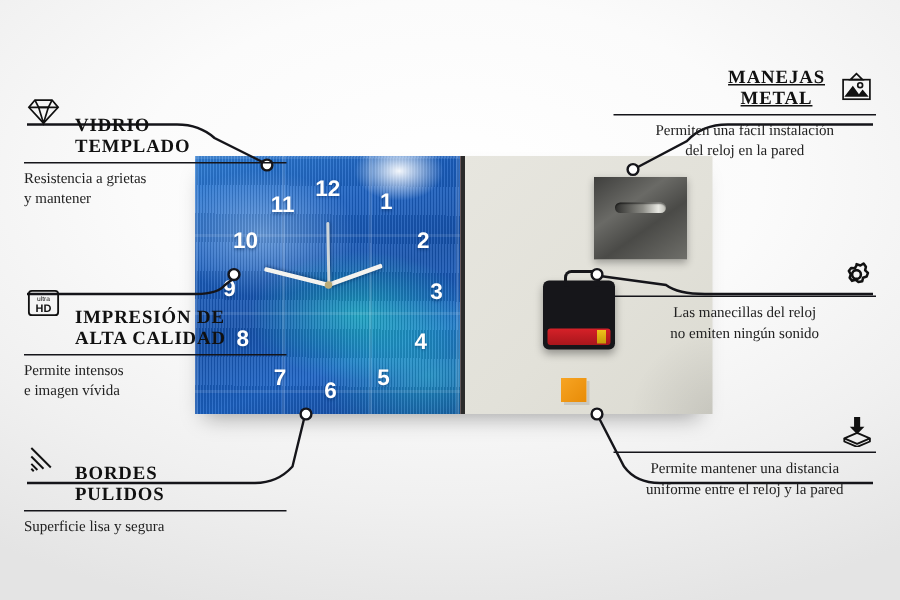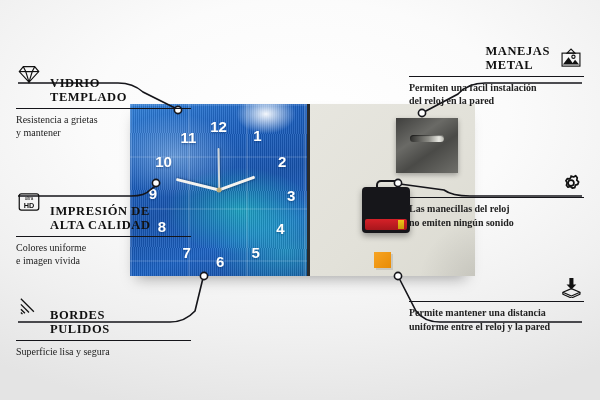--- a/index.html
+++ b/index.html
@@ -69,25 +69,25 @@
      background:linear-gradient(135deg,#f7a423,#e88c07);box-shadow:2px 2px 0 rgba(0,0,0,.10);}
 
   
   .feat{position:absolute;width:175px;}
   .feat .head{display:flex;align-items:center;gap:8px;}
   .feat.left .head{justify-content:flex-start;}
   .feat.right .head{justify-content:flex-end;}
   .feat .ttl{font-size:12.5px;font-weight:700;letter-spacing:.6px;color:#111;
      line-height:1.15;text-transform:uppercase;}
   .feat.left .ttl{text-align:left;margin-top:32px;}
-  .feat.right .ttl{text-align:left;}
+  .feat.right .ttl{text-align:center;text-decoration:underline;}
   .feat .rule{height:1.4px;background:#15151a;margin:3px 0 4px;}
   .feat .sub{font-size:10px;color:#222;line-height:1.32;}
   .feat.left .sub{text-align:left;}
-  .feat.right .sub{text-align:left;font-weight:bold;}
+  .feat.right .sub{text-align:center;}
   .ico{width:26px;height:22px;flex:0 0 26px;color:#111;}
   .ico svg{width:100%;height:100%;display:block;}
 
   
   .lines{position:absolute;inset:0;pointer-events:none;}
 </style>
 </head>
 <body>
 
 <div class="stage">
@@ -180,21 +180,21 @@
           <text x="16" y="11" font-family="Liberation Sans, sans-serif" font-size="5.5" text-anchor="middle" fill="currentColor">ultra</text>
           <text x="16" y="20" font-family="Liberation Sans, sans-serif" font-size="9" font-weight="bold" text-anchor="middle" fill="currentColor">HD</text>
         </svg>
       </span>
       <span class="ttl">
         <span>IMPRESIÓN DE</span><br><span>ALTA CALIDAD</span>
       </span>
     </div>
     <div class="rule"></div>
     <div class="sub">
-      <span>Colores uniforme</span><br><span>e imagen vívida</span>
+      <span>Permite intensos</span><br><span>e imagen vívida</span>
     </div>
   </div>
 
   <div class="feat left" style="left:16px;top:276px;">
     <div class="head">
       <span class="ico">
         <svg viewBox="0 0 32 26">
             <g stroke="currentColor" stroke-width="1.6" fill="none">
           <path d="M6 4 L22 20"></path>
               <path d="M6 11 L16 21"></path>

